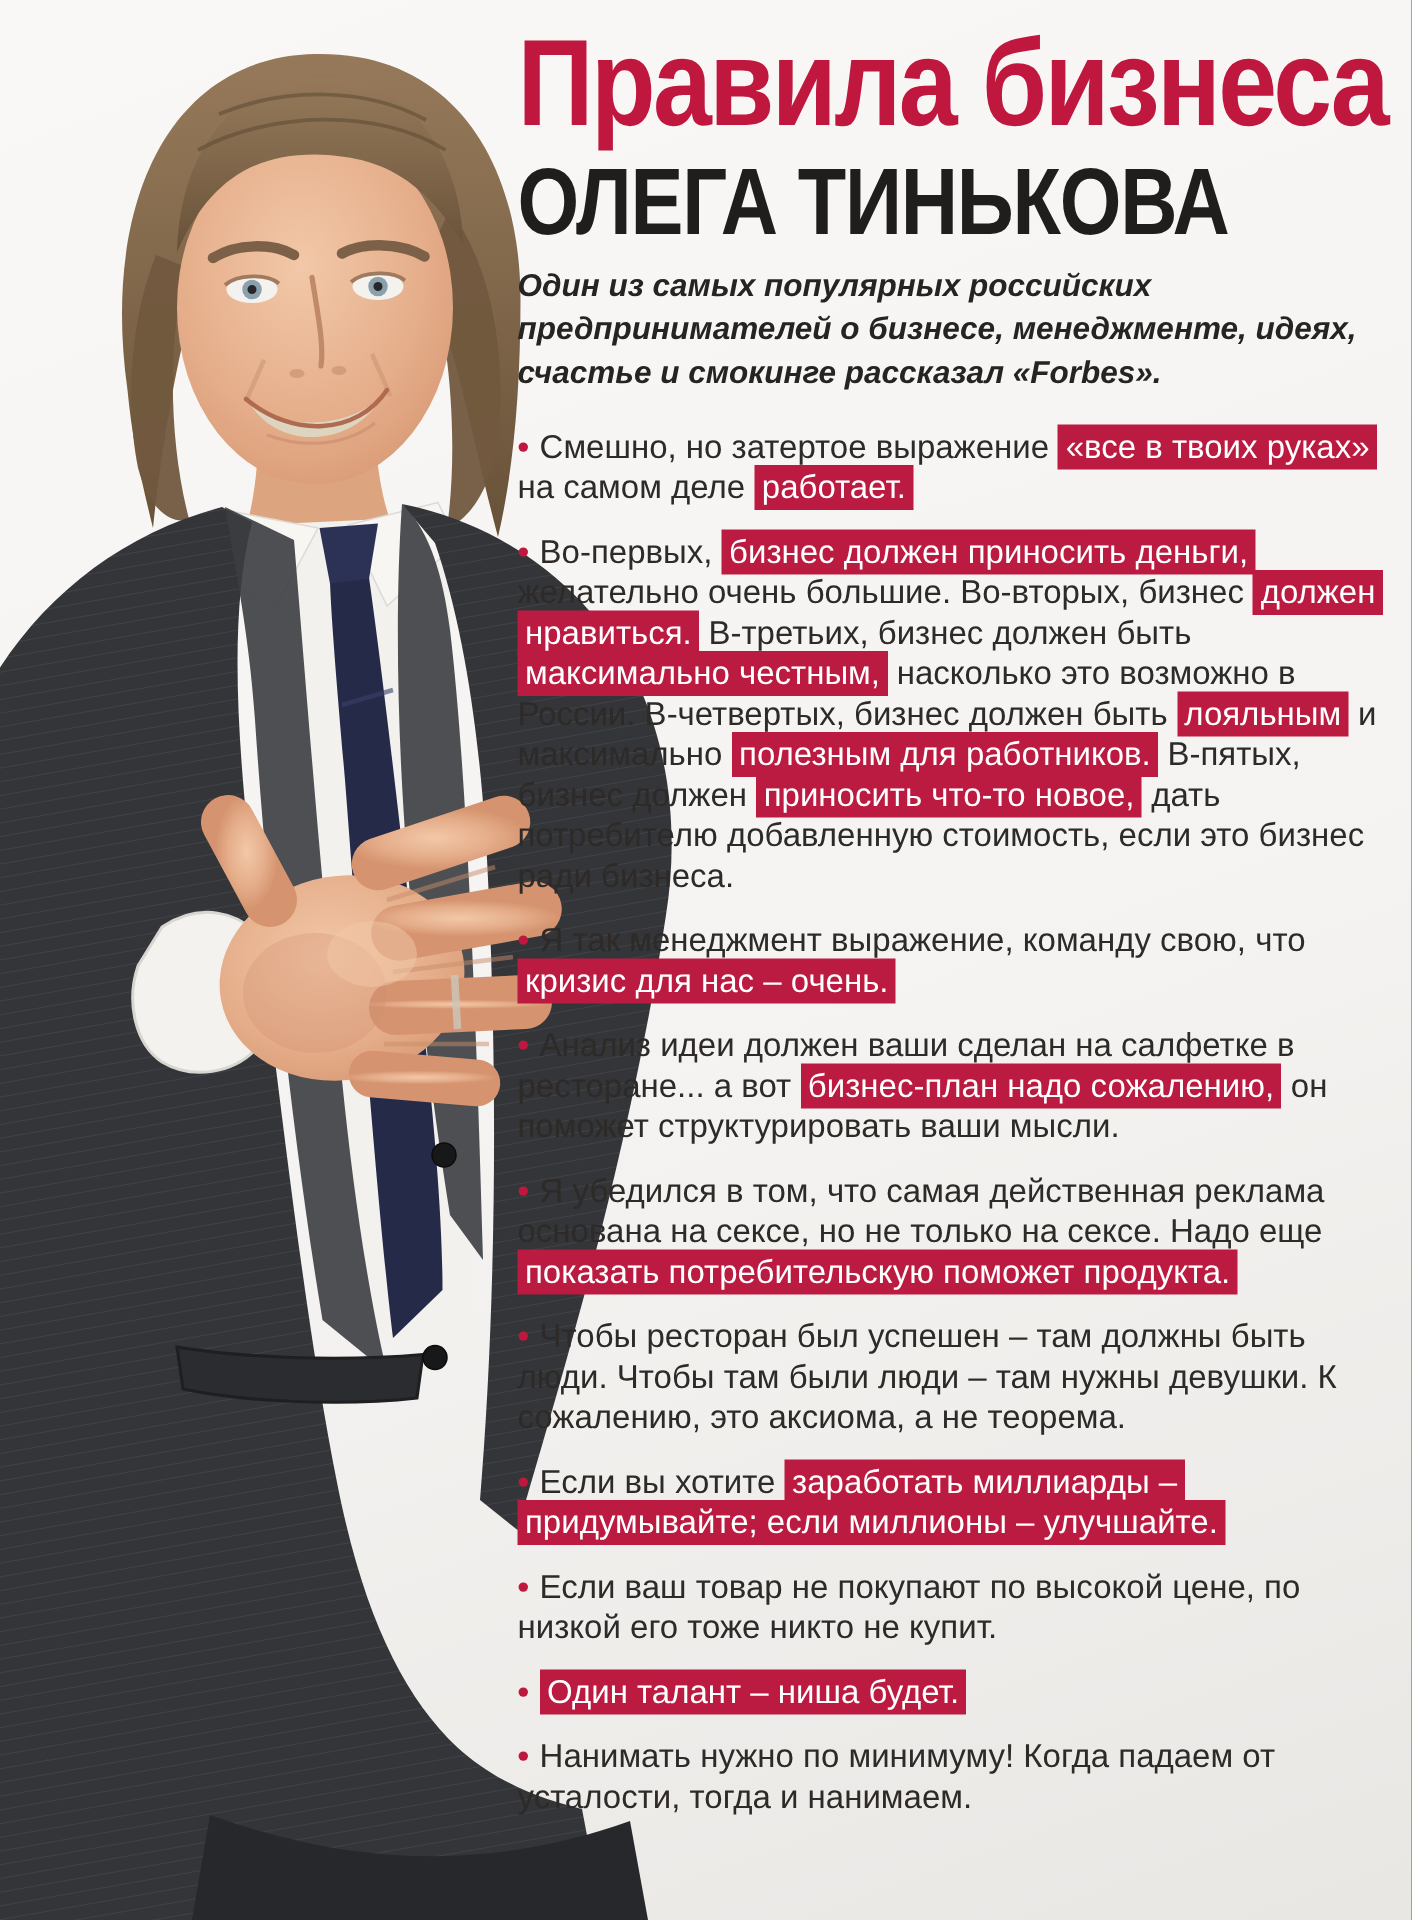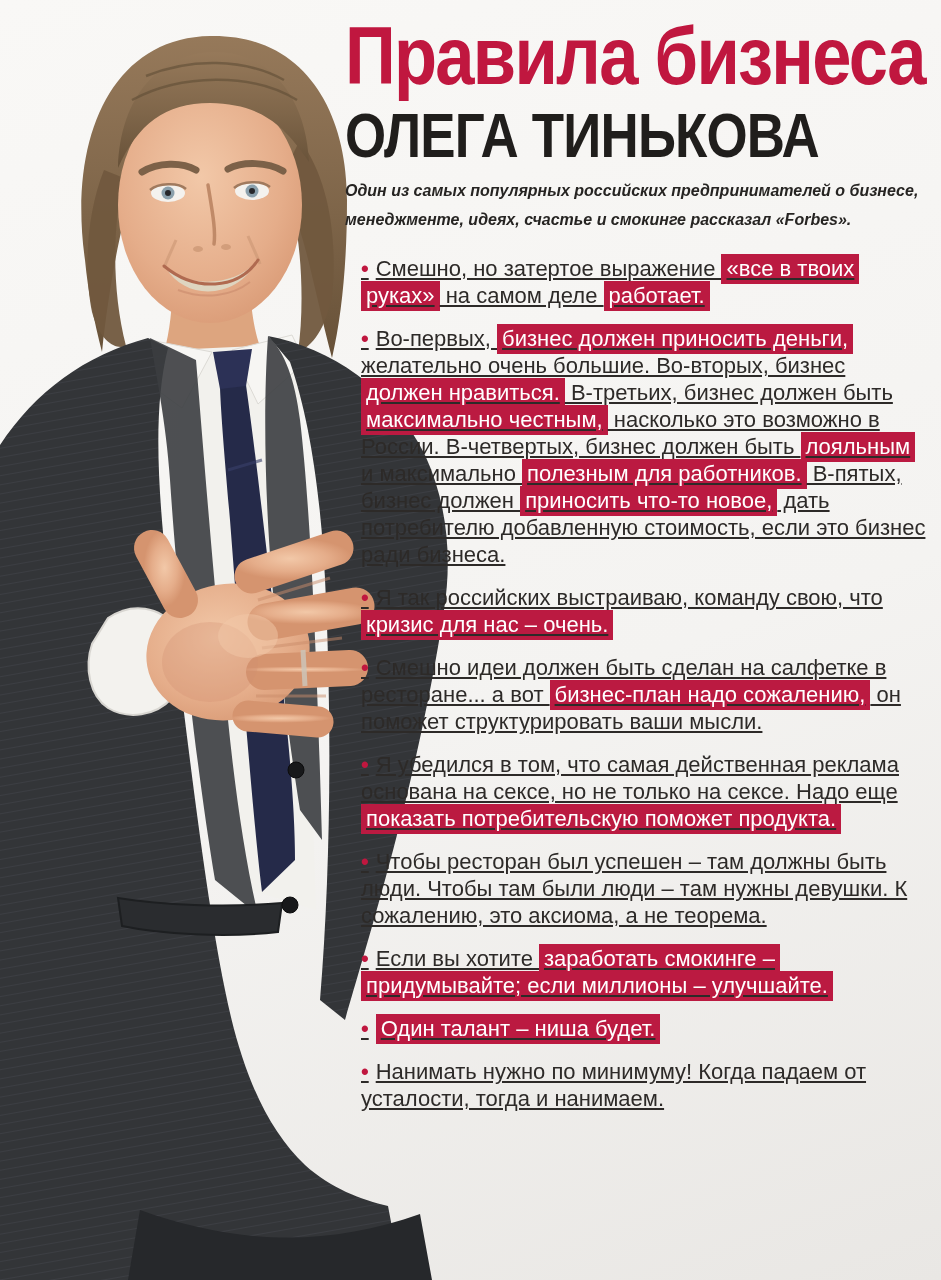--- a/index.html
+++ b/index.html
@@ -13,24 +13,24 @@
   .content{position:absolute;left:345px;top:16px;width:584px;}
   .title-accent{
     display:inline-block;font-size:82px;font-weight:700;line-height:80px;color:var(--accent);
     letter-spacing:-2px;transform:scaleX(.86);transform-origin:left top;white-space:nowrap;
   }
   .title-name{
     display:inline-block;font-size:63px;font-weight:700;line-height:62px;color:var(--heading);
     letter-spacing:-1px;transform:scaleX(.84);transform-origin:left top;white-space:nowrap;margin-top:8px;
   }
   .lead{
-    margin-top:10px;font-size:16px;font-weight:700;font-style:italic;line-height:29px;color:#262422;
+    margin-top:10px;font-size:21px;font-weight:700;font-style:italic;line-height:29px;color:#262422;
   }
   .quotes{margin-top:21px;font-size:22px;line-height:27px;color:var(--body);}
-  .quote{margin:0 0 16px 16px;text-decoration:underline;}
+  .quote{margin:0 0 16px 0;}
   .bullet{color:var(--accent);font-weight:700;margin-right:7px;}
   .hl{
     background:var(--hl-bg);color:var(--hl-fg);padding:2px 5px 3px;
     -webkit-box-decoration-break:clone;box-decoration-break:clone;
   }
 </style>
 </head>
 <body>
 
 <div class="poster" style="--accent: #c0173f; --hl-bg: #bb1a41; --hl-fg: #ffffff; --heading: #201e1c; --body: #2d2a28;">
@@ -132,23 +132,24 @@
 
   <div class="content">
     <div>
       <span class="title-accent">Правила бизнеса</span><br>
       <span class="title-name">ОЛЕГА ТИНЬКОВА</span>
     </div>
     <p class="lead">Один из самых популярных российских предпринимателей о бизнесе, менеджменте, идеях, счастье и смокинге рассказал «Forbes».</p>
     <div class="quotes">
         <p class="quote"><span class="bullet">•</span><span>Смешно, но затертое выражение </span><span class="hl">«все в твоих руках»</span><span> на самом деле </span><span class="hl">работает.</span></p>
         <p class="quote"><span class="bullet">•</span><span>Во-первых, </span><span class="hl">бизнес должен приносить деньги,</span><span> желательно очень большие. Во-вторых, бизнес </span><span class="hl">должен нравиться.</span><span> В-третьих, бизнес должен быть </span><span class="hl">максимально честным,</span><span> насколько это возможно в России. В-четвертых, бизнес должен быть </span><span class="hl">лояльным</span><span> и максимально </span><span class="hl">полезным для работников.</span><span> В-пятых, бизнес должен </span><span class="hl">приносить что-то новое,</span><span> дать потребителю добавленную стоимость, если это бизнес ради бизнеса.</span></p>
-        <p class="quote"><span class="bullet">•</span><span>Я так российских выстраиваю, команду свою, что </span><span class="hl">кризис для нас – очень.</span></p>
-        <p class="quote"><span class="bullet">•</span><span>Смешно идеи должен быть сделан на салфетке в ресторане... а вот </span><span class="hl">бизнес-план надо сожалению,</span><span> он поможет структурировать ваши мысли.</span></p>
+        <p class="quote"><span class="bullet">•</span><span>Я так менеджмент выражение, команду свою, что </span><span class="hl">кризис для нас – очень.</span></p>
+        <p class="quote"><span class="bullet">•</span><span>Анализ идеи должен ваши сделан на салфетке в ресторане... а вот </span><span class="hl">бизнес-план надо сожалению,</span><span> он поможет структурировать ваши мысли.</span></p>
         <p class="quote"><span class="bullet">•</span><span>Я убедился в том, что самая действенная реклама основана на сексе, но не только на сексе. Надо еще </span><span class="hl">показать потребительскую поможет продукта.</span></p>
         <p class="quote"><span class="bullet">•</span><span>Чтобы ресторан был успешен – там должны быть люди. Чтобы там были люди – там нужны девушки. К сожалению, это аксиома, а не теорема.</span></p>
-        <p class="quote"><span class="bullet">•</span><span>Если вы хотите </span><span class="hl">заработать смокинге –придумывайте; если миллионы – улучшайте.</span></p>
+        <p class="quote"><span class="bullet">•</span><span>Если вы хотите </span><span class="hl">заработать миллиарды –придумывайте; если миллионы – улучшайте.</span></p>
+        <p class="quote"><span class="bullet">•</span><span>Если ваш товар не покупают по высокой цене, по низкой его тоже никто не купит.</span></p>
         <p class="quote"><span class="bullet">•</span><span class="hl">Один талант – ниша будет.</span></p>
         <p class="quote"><span class="bullet">•</span><span>Нанимать нужно по минимуму! Когда падаем от усталости, тогда и нанимаем.</span></p>
       </div>
   </div>
 
 </div>
 
 </body></html>

